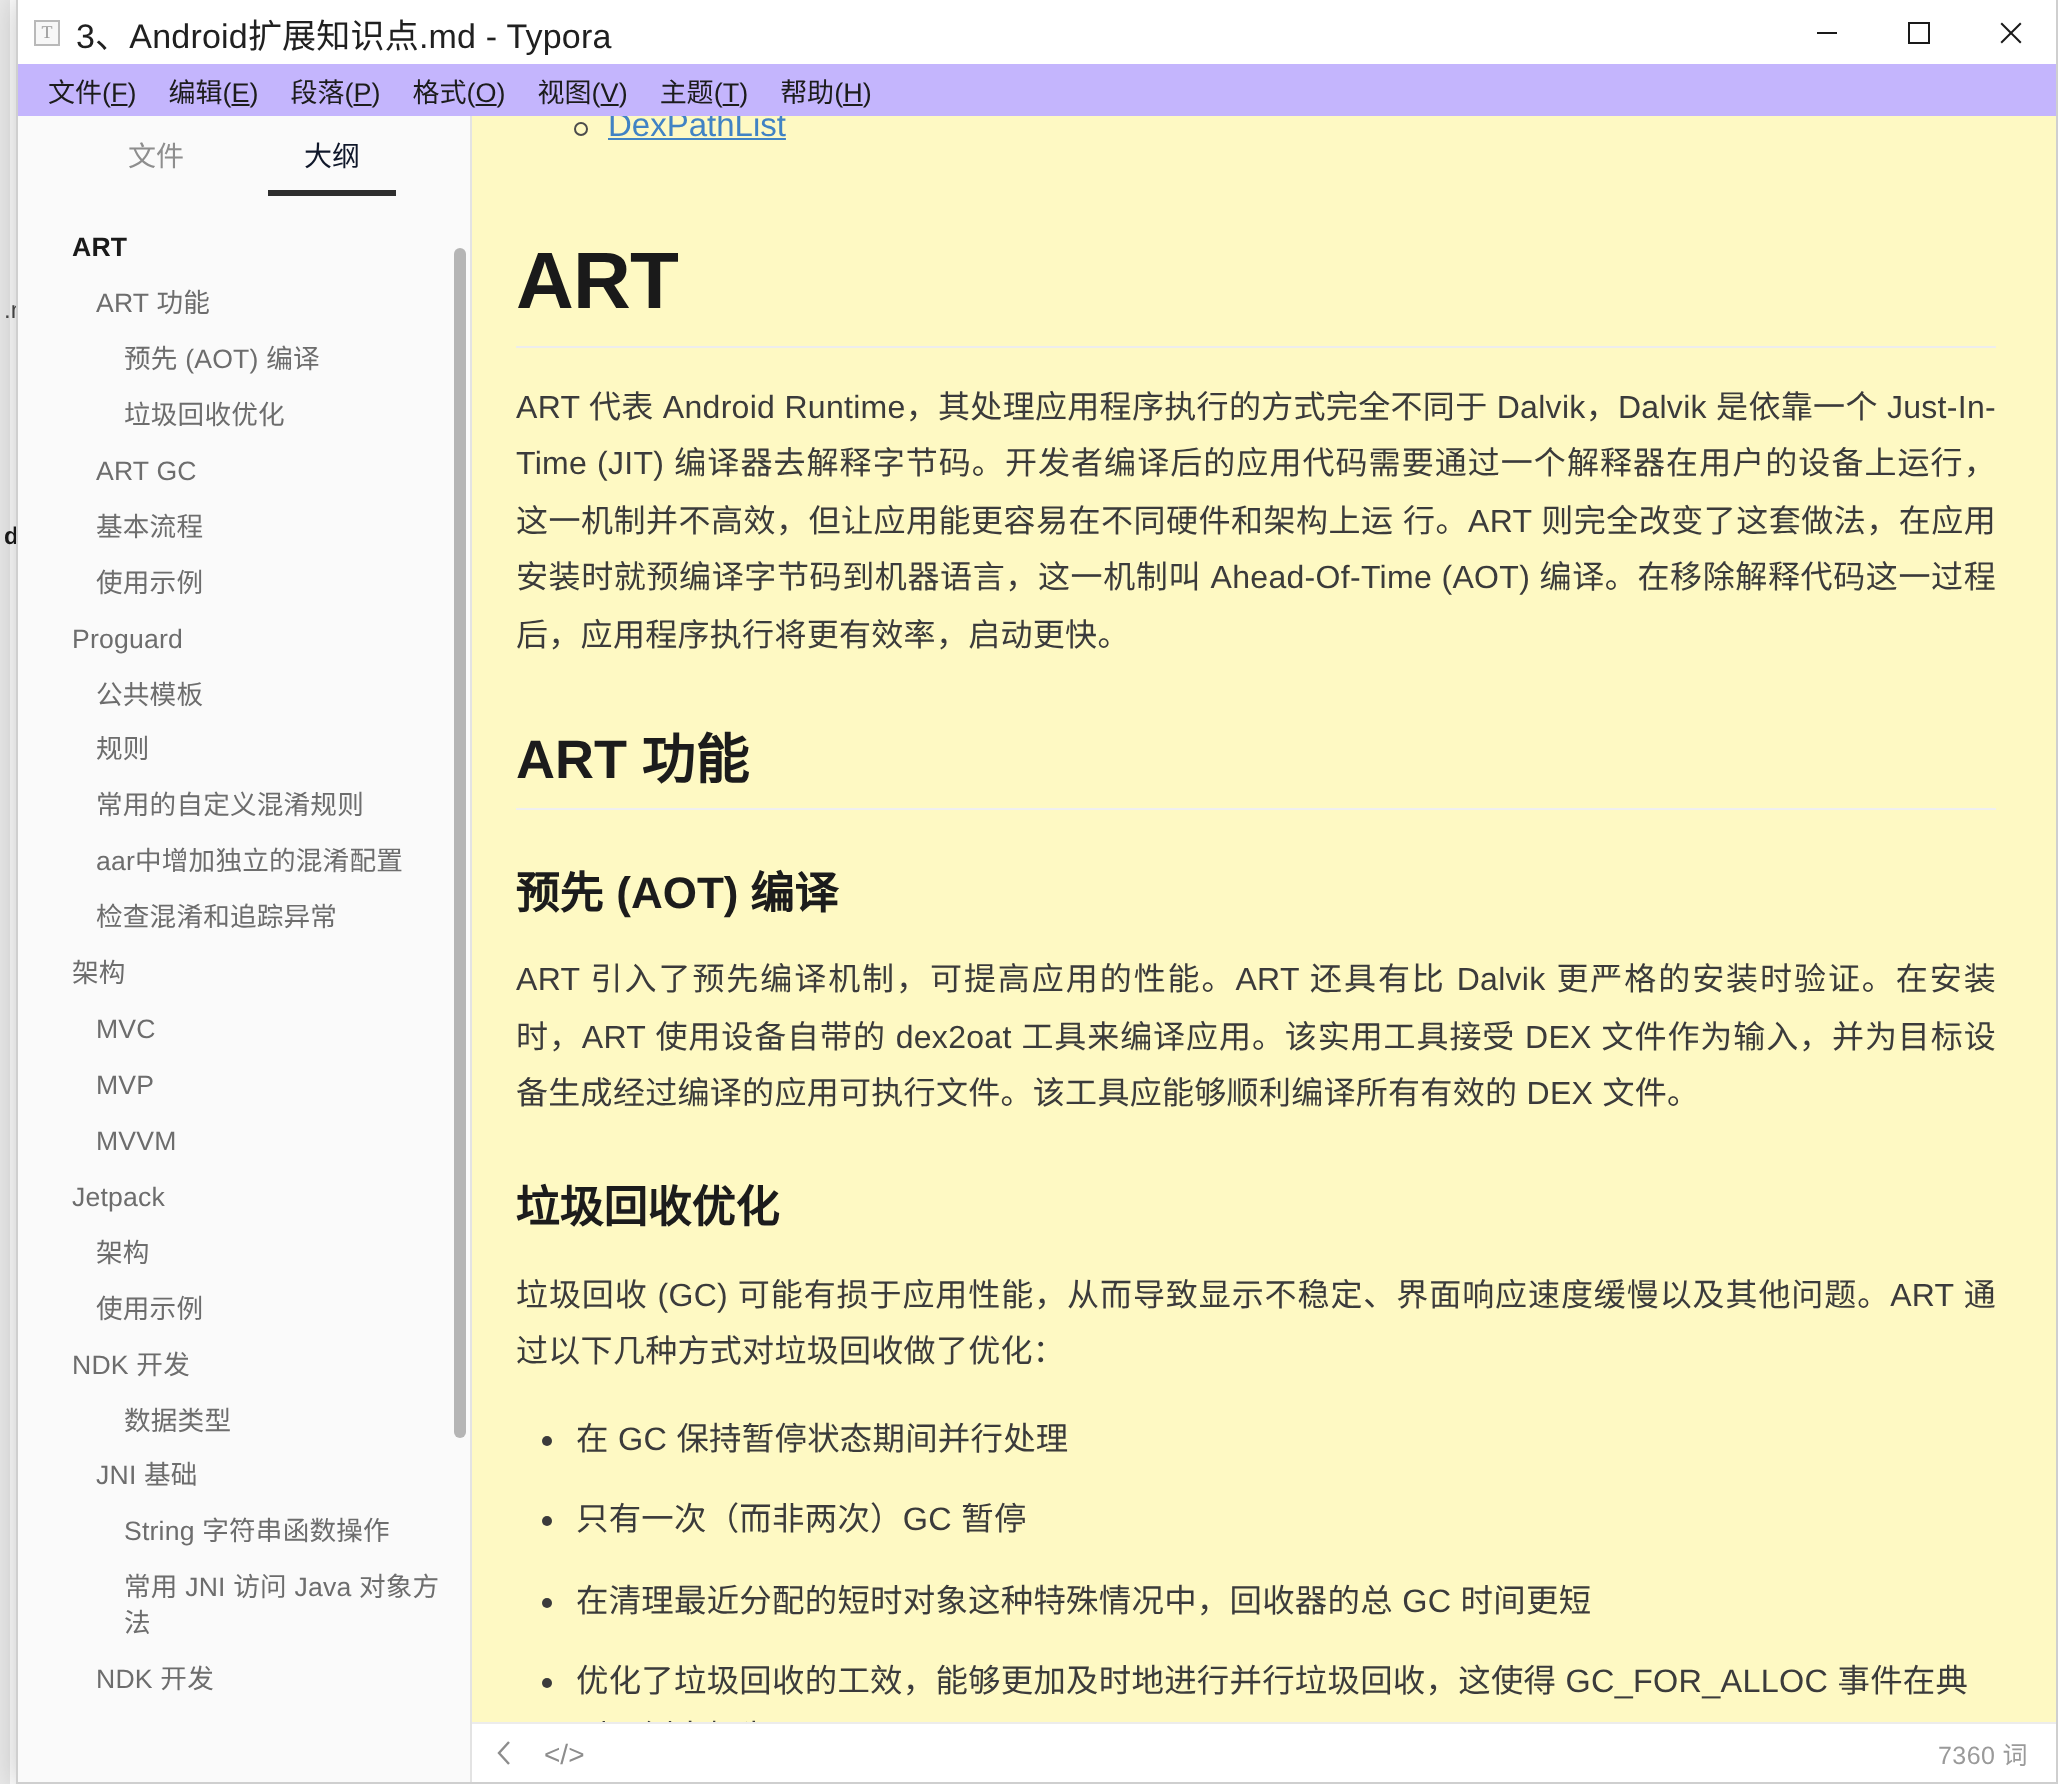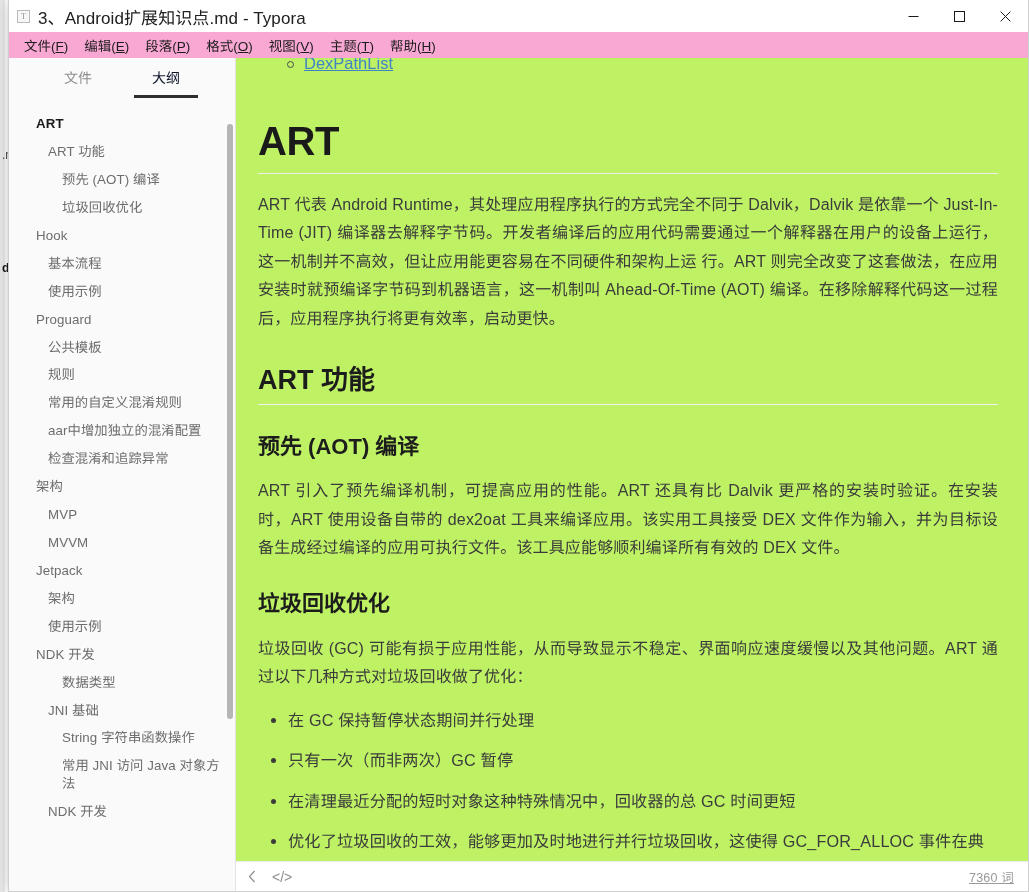--- a/index.html
+++ b/index.html
@@ -93,21 +93,21 @@
     cursor: default;
   }
 
   
   .menu-bar {
     height: 26px;
     flex: 0 0 26px;
     display: flex;
     align-items: center;
     padding-left: 13px;
-    background: #f9a8d4;
+    background: #c4b5fd;
     position: relative;
     z-index: 5;
     user-select: none;
   }
   .menu-item {
     font-size: 13.5px;
     color: #1c1c1c;
     margin-right: 12px;
     white-space: nowrap;
     padding: 1px 2px;
@@ -192,21 +192,21 @@
     background: #b5b5b5;
     border-radius: 3px;
   }
 
   
   .content-wrap {
     flex: 1 1 auto;
     display: flex;
     flex-direction: column;
     min-width: 0;
-    background: #bef264;
+    background: #fef9c3;
     position: relative;
   }
   .content {
     flex: 1 1 auto;
     overflow: hidden;
     padding: 0 30px 0 22px;
     position: relative;
   }
   .doc {
     max-width: 745px;
@@ -319,21 +319,20 @@
     cursor: default;
     line-height: 1;
     display: inline-flex;
     align-items: center;
   }
   .word-count {
     margin-left: auto;
     font-size: 12.5px;
     color: #9a9a9a;
     letter-spacing: 0.2px;
-    text-decoration: underline;
   }
 </style>
 </head>
 <body>
 
 <div id="desktop">
 
   <div class="bg-window">
     <div class="bg-strip"></div>
     <div class="bg-frag f1">.m</div>
@@ -380,30 +379,31 @@
       <div class="sidebar">
         <div class="sidebar-tabs">
           <div class="sb-tab">文件</div>
           <div class="sb-tab active">大纲</div>
         </div>
         <div class="outline-list" id="outline-list">
             <div class="outline-item lvl0 active">ART</div>
             <div class="outline-item lvl1">ART 功能</div>
             <div class="outline-item lvl2">预先 (AOT) 编译</div>
             <div class="outline-item lvl2">垃圾回收优化</div>
-            <div class="outline-item lvl0">Hook</div>
+            <div class="outline-item lvl1">ART GC</div>
             <div class="outline-item lvl1">基本流程</div>
             <div class="outline-item lvl1">使用示例</div>
             <div class="outline-item lvl0">Proguard</div>
             <div class="outline-item lvl1">公共模板</div>
             <div class="outline-item lvl1">规则</div>
             <div class="outline-item lvl1">常用的自定义混淆规则</div>
             <div class="outline-item lvl1">aar中增加独立的混淆配置</div>
             <div class="outline-item lvl1">检查混淆和追踪异常</div>
             <div class="outline-item lvl0">架构</div>
+            <div class="outline-item lvl1">MVC</div>
             <div class="outline-item lvl1">MVP</div>
             <div class="outline-item lvl1">MVVM</div>
             <div class="outline-item lvl0">Jetpack</div>
             <div class="outline-item lvl1">架构</div>
             <div class="outline-item lvl1">使用示例</div>
             <div class="outline-item lvl0">NDK 开发</div>
             <div class="outline-item lvl2">数据类型</div>
             <div class="outline-item lvl1">JNI 基础</div>
             <div class="outline-item lvl2">String 字符串函数操作</div>
             <div class="outline-item lvl2">常用 JNI 访问 Java 对象方法</div>

